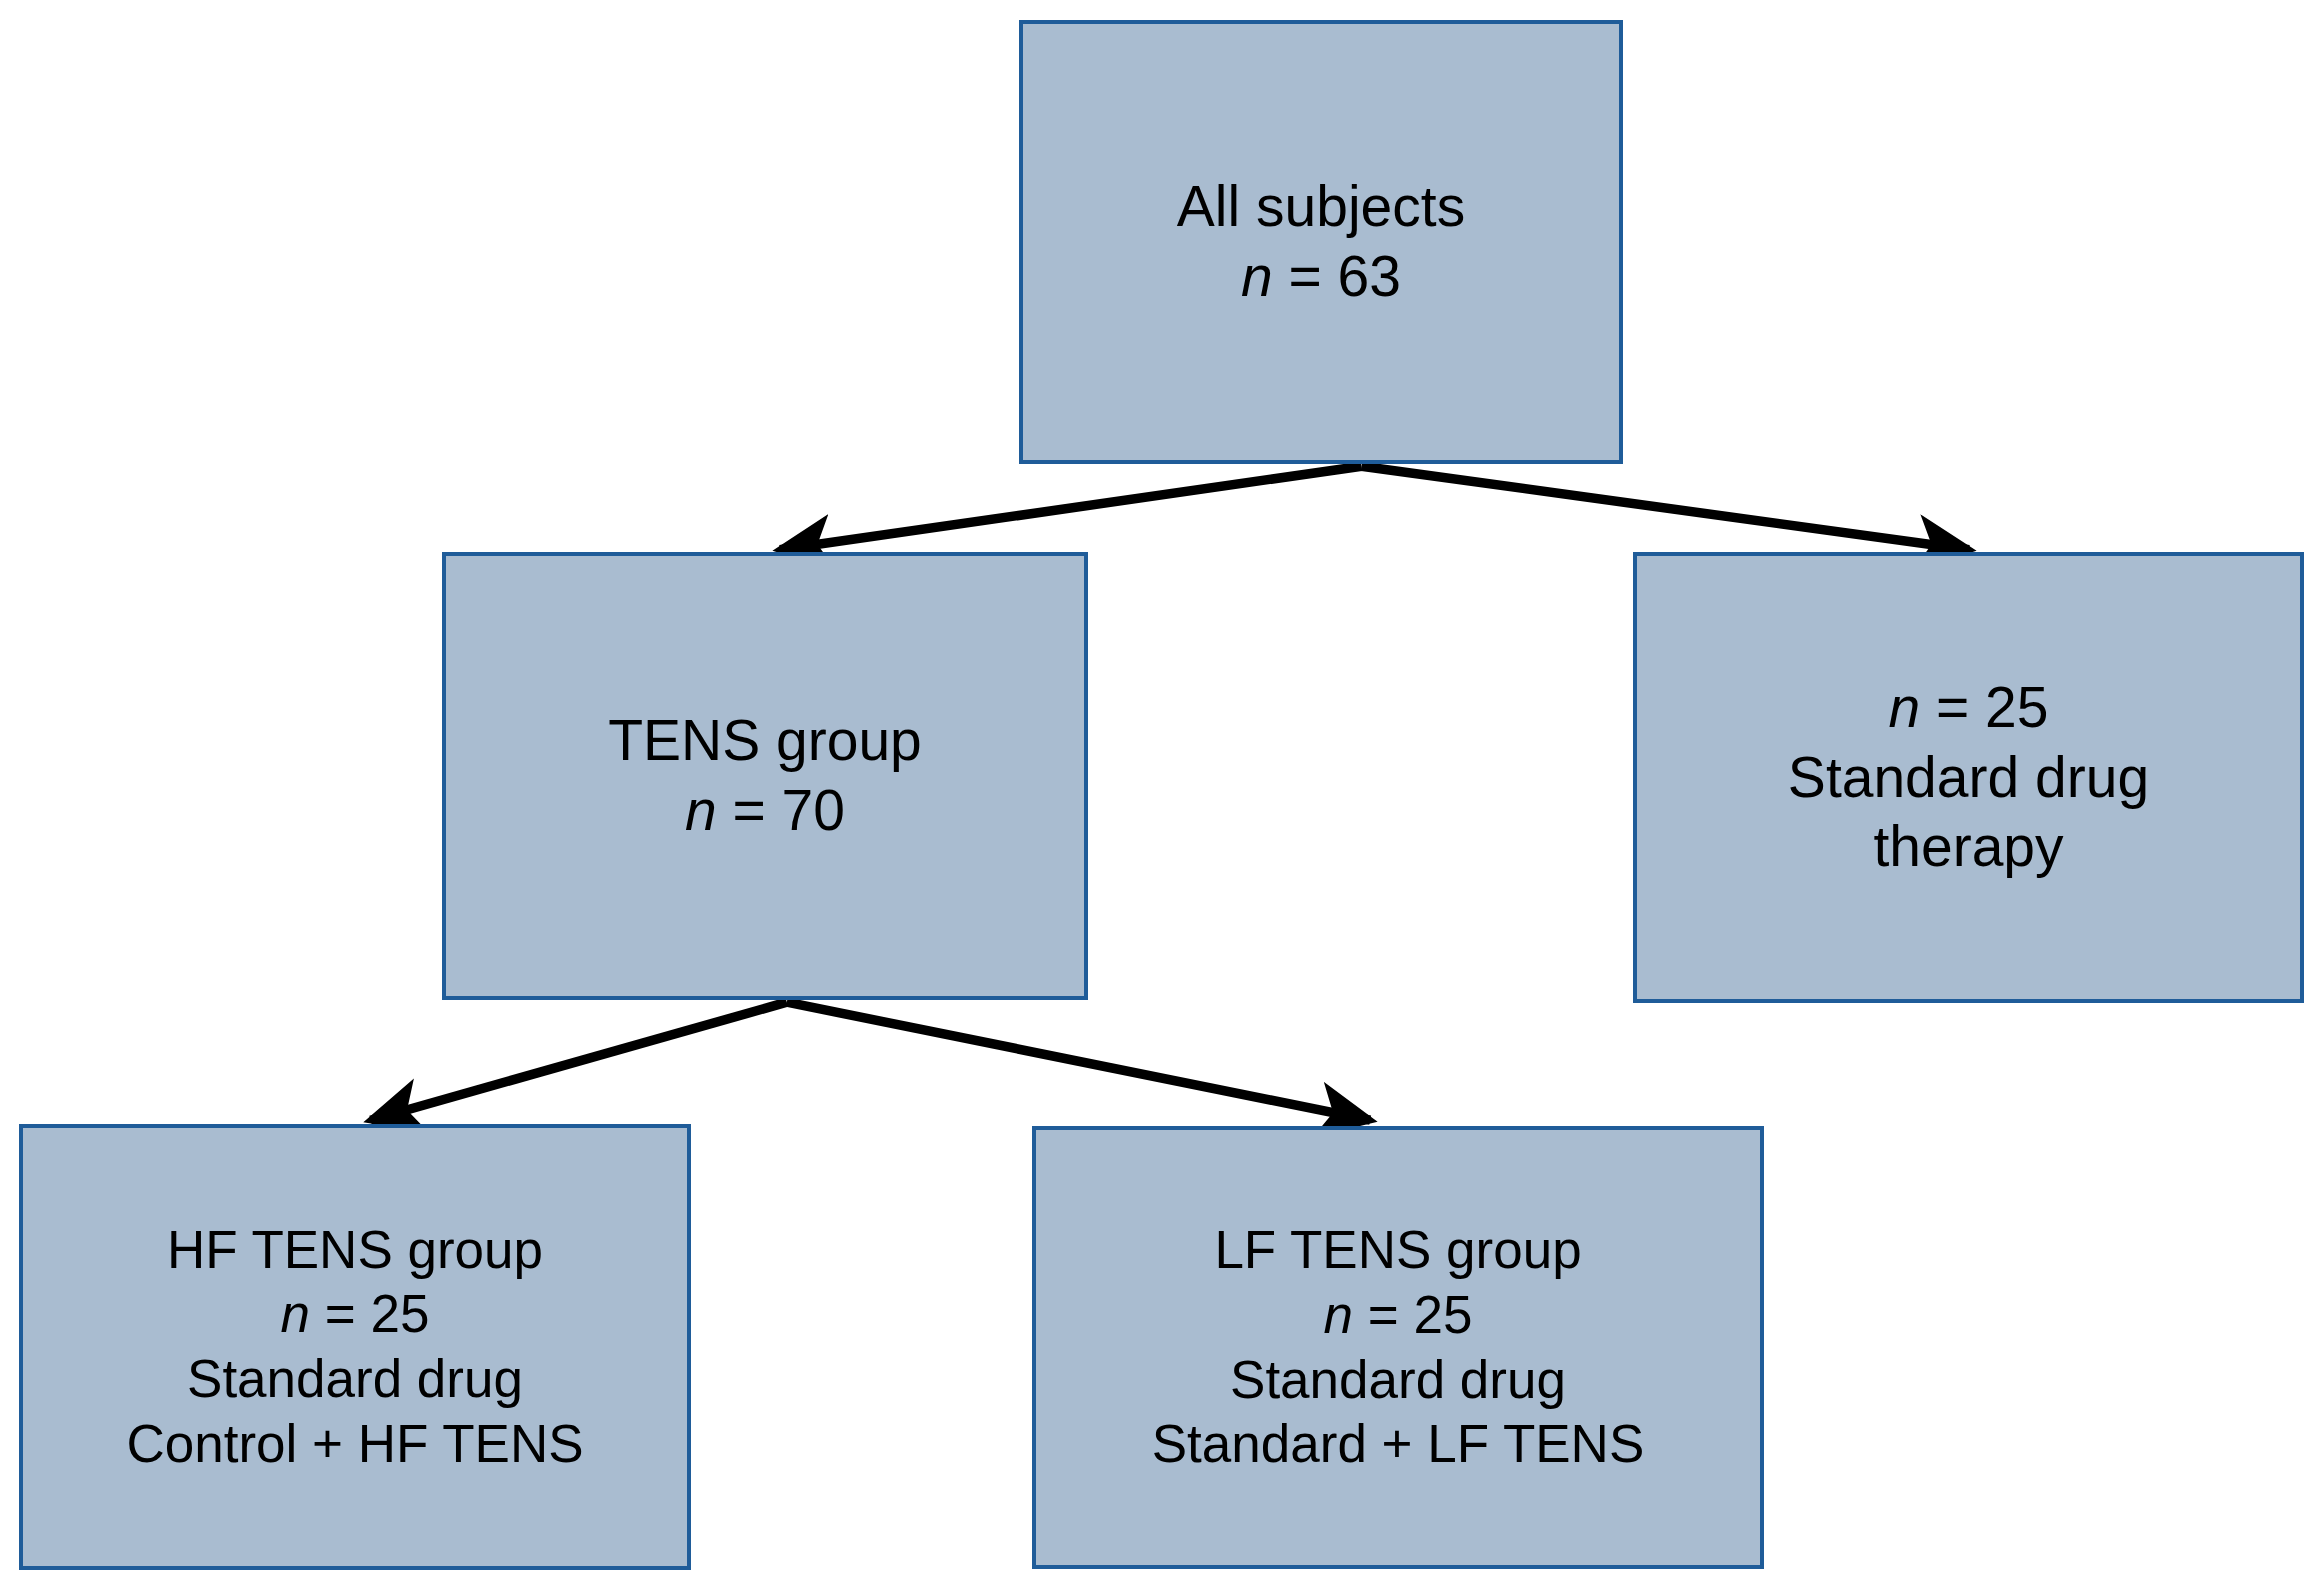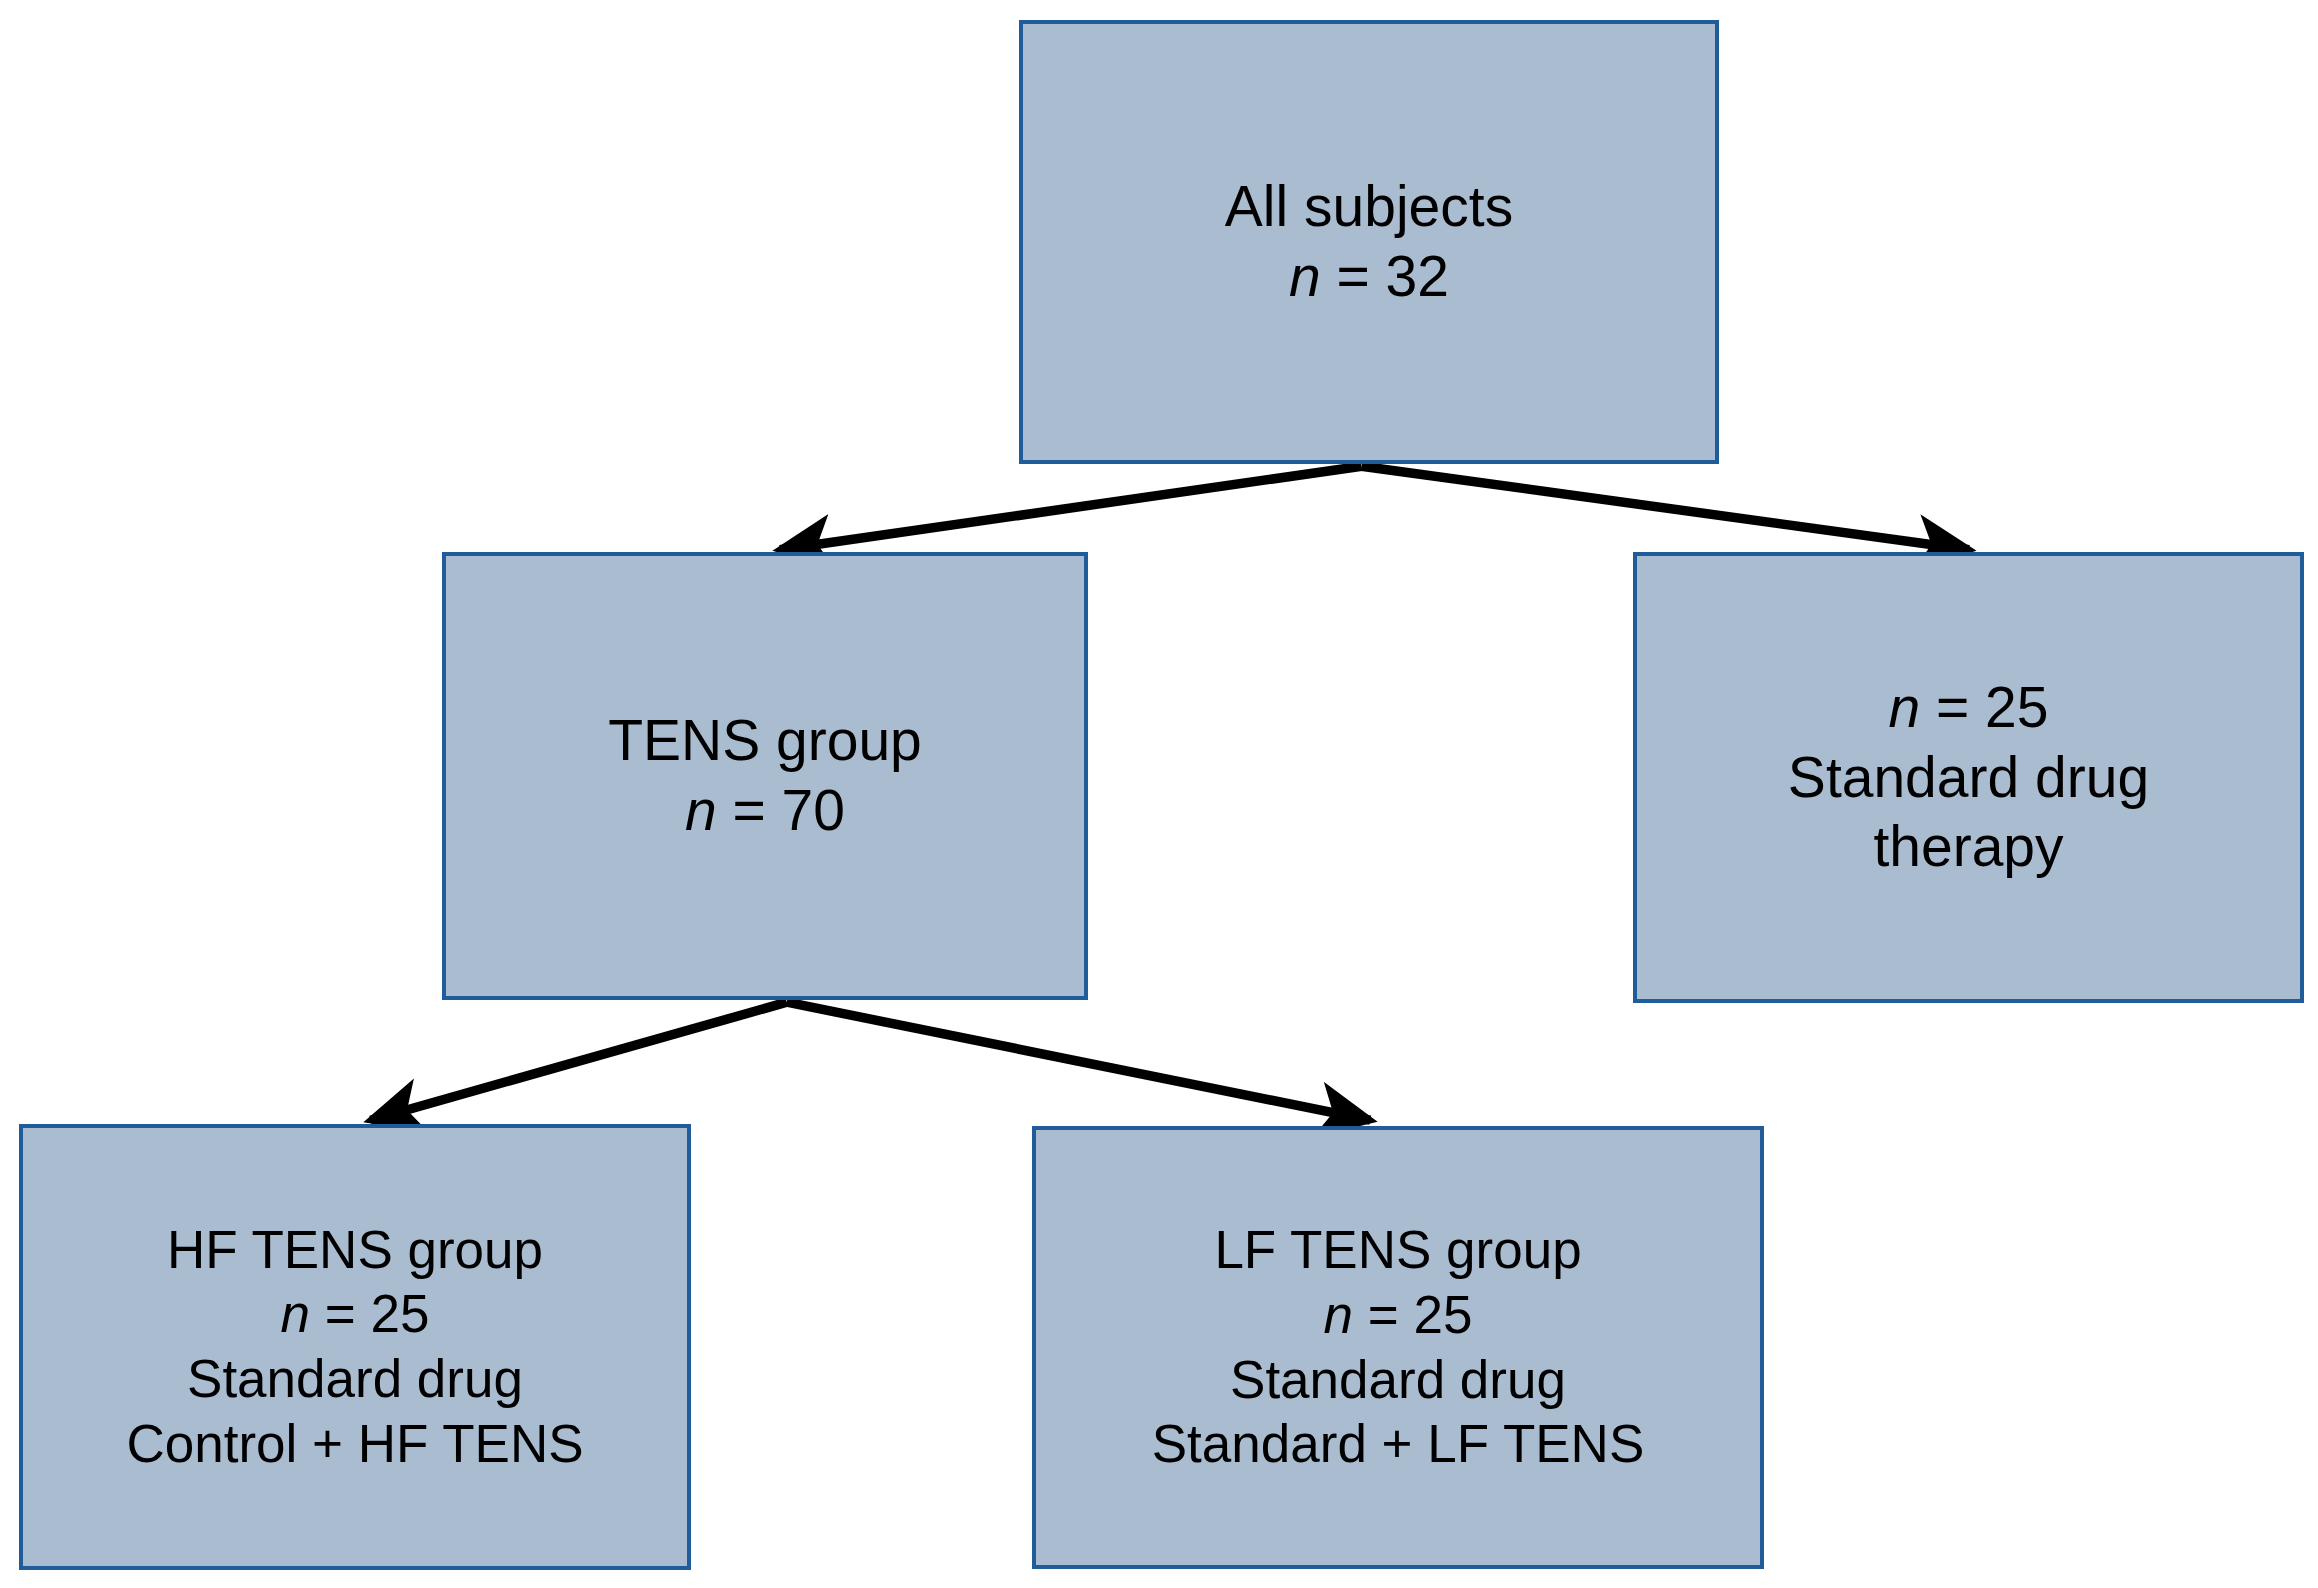--- a/index.html
+++ b/index.html
@@ -40,21 +40,21 @@
   }
   .node .line {
     display: block;
     white-space: nowrap;
   }
   .n-italic {
     font-style: italic;
   }
   
   #node-all-subjects {
-    left: 1019px; top: 20px; width: 700px; height: 444px;
+    left: 1019px; top: 20px; width: 604px; height: 444px;
     font-size: 57px;
   }
   #node-tens-group {
     left: 442px; top: 552px; width: 646px; height: 448px;
     font-size: 57px;
   }
   #node-control-group {
     left: 1633px; top: 552px; width: 671px; height: 451px;
     font-size: 57px;
   }
@@ -84,21 +84,21 @@
 
     <line x1="1580" y1="541" x2="2285" y2="638" stroke="#000000" stroke-width="11" marker-end="url(#ah)"></line>
 
     <line x1="913" y1="1163" x2="430" y2="1300" stroke="#000000" stroke-width="11" marker-end="url(#ah)"></line>
 
     <line x1="913" y1="1163" x2="1590" y2="1300" stroke="#000000" stroke-width="11" marker-end="url(#ah)"></line>
   </svg>
 
   <div class="node" id="node-all-subjects">
     <span class="line">All subjects</span>
-    <span class="line"><i class="n-italic">n</i><span> = 32</span></span>
+    <span class="line"><i class="n-italic">n</i><span> = 63</span></span>
   </div>
 
   <div class="node" id="node-tens-group">
     <span class="line">TENS group</span>
     <span class="line"><i class="n-italic">n</i><span> = 70</span></span>
   </div>
 
   <div class="node" id="node-control-group">
     <span class="line"><i class="n-italic">n</i><span> = 25</span></span>
     <span class="line">Standard drug</span>

